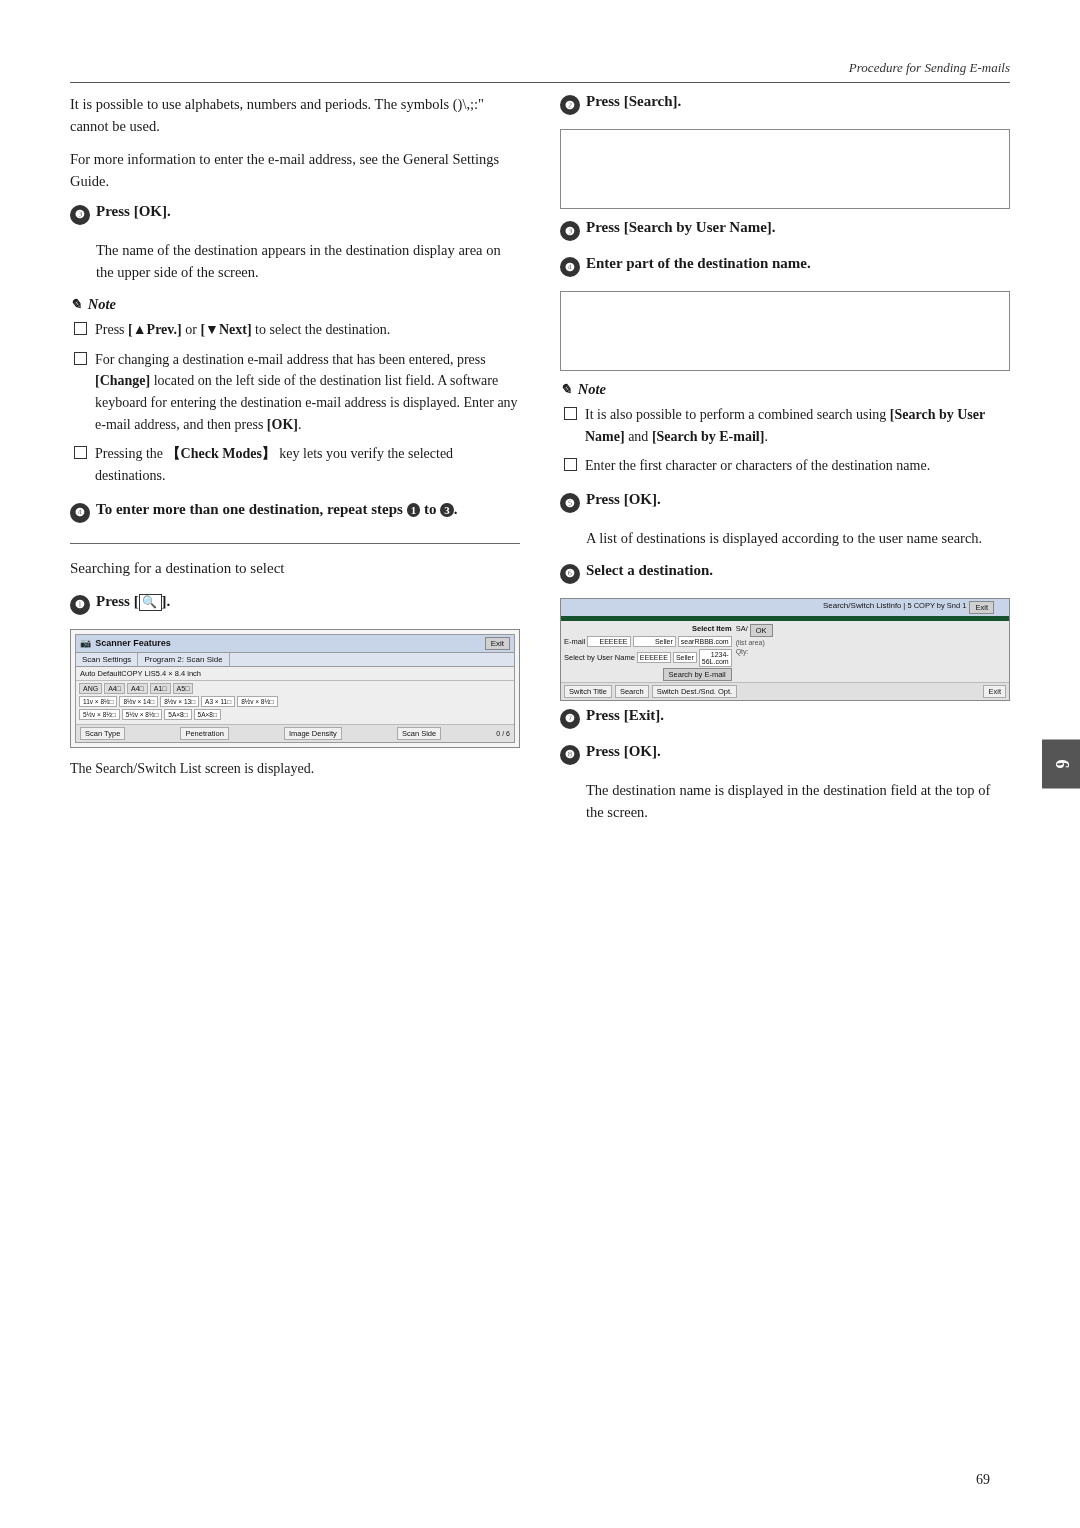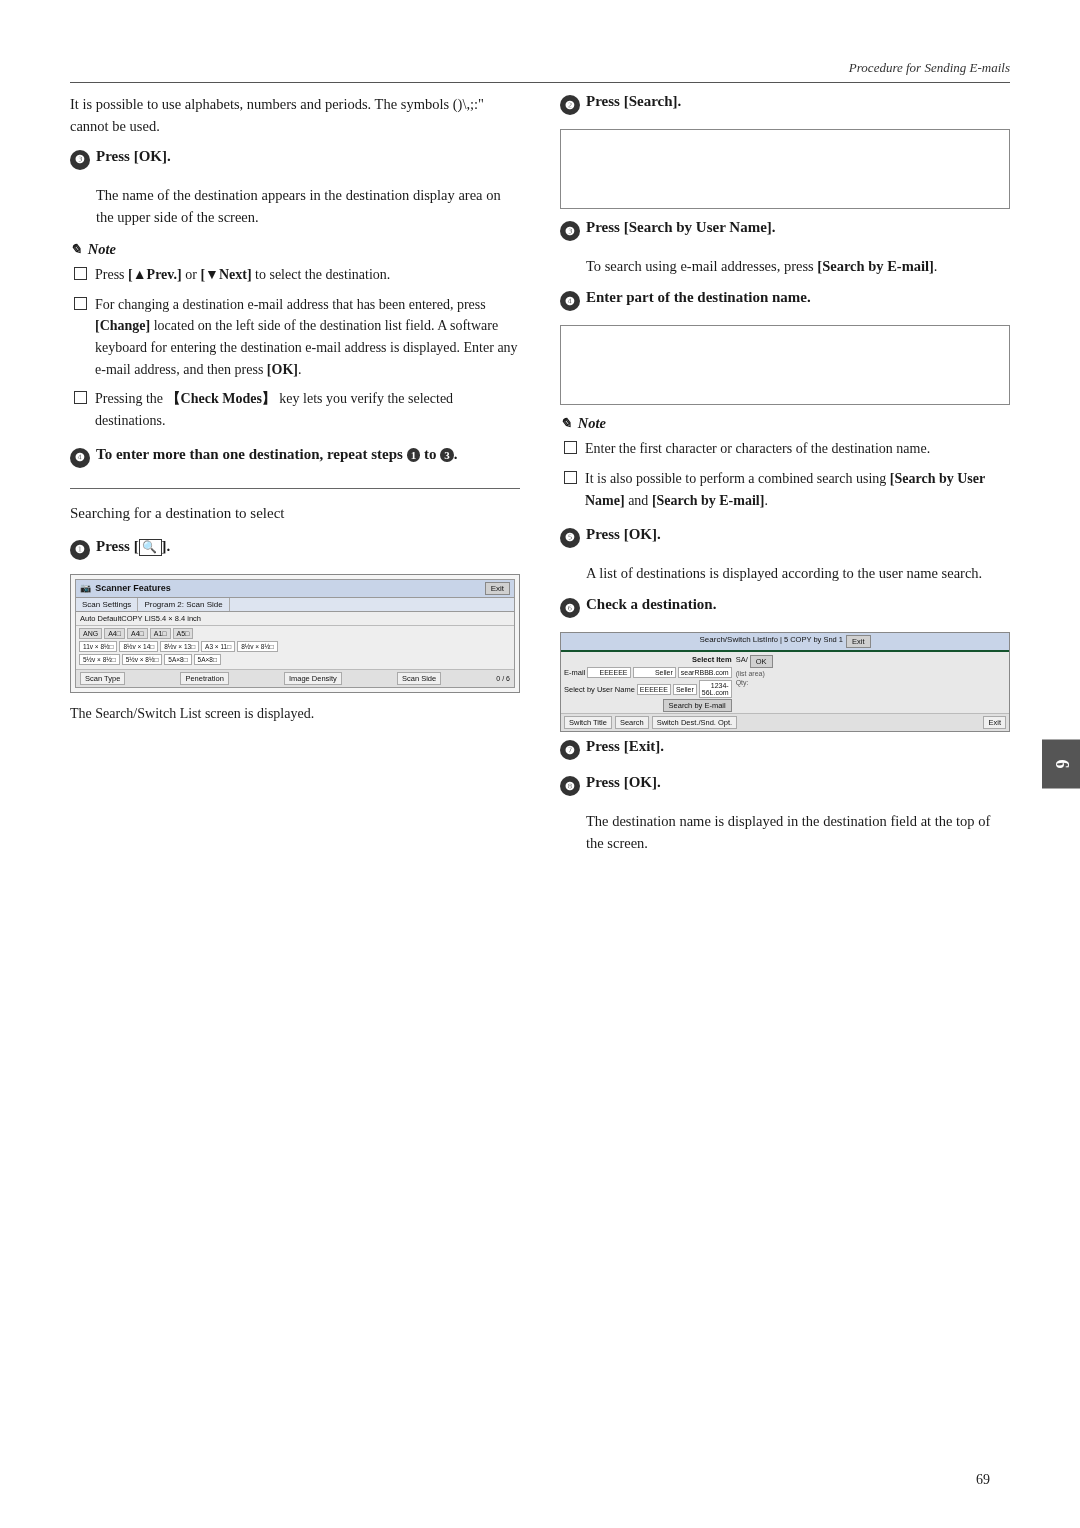--- a/index.html
+++ b/index.html
@@ -243,24 +243,24 @@
       background: #e8e8e8;
       font-family: Arial, sans-serif;
       font-size: 8px;
       color: #111;
       width: 100%;
       margin: 6px 0;
     }
 
     .sl-top-bar {
       background: #c8d4e8;
-      padding: 2px 6px;
-      display: flex;
-      justify-content: center;
-      border-bottom: 2px solid #14532d;
+      padding: 2px 15px;
+      display: flex;
+      justify-content: flex-end;
+      border-bottom: 5px solid #14532d;
       font-size: 8px;
     }
 
     .sl-btn {
       background: #d0d0d0;
       border: 1px solid #888;
       padding: 1px 5px;
       font-size: 7.5px;
     }
 
@@ -347,20 +347,21 @@
     <span class="page-header-title">Procedure for Sending E-mails</span>
   </div>
 
   <div class="section-tab">6</div>
 
   <div class="main-content">
 
     <div class="left-col">
 
       <p>It is possible to use alphabets, numbers and periods. The symbols ()\,;:" cannot be used.</p>
+      <p>For more information to enter the e-mail address, see the General Settings Guide.</p>
 
       <div class="step">
         <span class="step-circle">❸</span>
         <span class="step-label"><b>Press [OK].</b></span>
       </div>
       <div class="step-body">The name of the destination appears in the destination display area on the upper side of the screen.</div>
 
       <div class="note-block">
         <div class="note-title">
           <span class="note-icon">✎</span>
@@ -456,55 +457,52 @@
         <span class="step-circle">❷</span>
         <span class="step-label"><b>Press [Search].</b></span>
       </div>
 
       <div class="display-box"></div>
 
       <div class="step">
         <span class="step-circle">❸</span>
         <span class="step-label"><b>Press [Search by User Name].</b></span>
       </div>
-      <div class="step-body">
-        To search using e-mail addresses, press <b>[Search by E-mail]</b>.
-      </div>
 
       <div class="step">
         <span class="step-circle">❹</span>
         <span class="step-label"><b>Enter part of the destination name.</b></span>
       </div>
 
       <div class="display-box"></div>
 
       <div class="note-block">
         <div class="note-title">
           <span class="note-icon">✎</span>
           <span>Note</span>
         </div>
         <div class="note-item">
           <div class="note-checkbox"></div>
-          <span>Enter the first character or characters of the destination name.</span>
+          <span>It is also possible to perform a combined search using <b>[Search by User Name]</b> and <b>[Search by E-mail]</b>.</span>
         </div>
         <div class="note-item">
           <div class="note-checkbox"></div>
-          <span>It is also possible to perform a combined search using <b>[Search by User Name]</b> and <b>[Search by E-mail]</b>.</span>
+          <span>Enter the first character or characters of the destination name.</span>
         </div>
       </div>
 
       <div class="step">
         <span class="step-circle">❺</span>
         <span class="step-label"><b>Press [OK].</b></span>
       </div>
       <div class="step-body">A list of destinations is displayed according to the user name search.</div>
 
       <div class="step">
         <span class="step-circle">❻</span>
-        <span class="step-label"><b>Check a destination.</b></span>
+        <span class="step-label"><b>Select a destination.</b></span>
       </div>
 
       <div class="search-list-mockup">
         <div class="sl-top-bar">
           <span>Search/Switch List</span>
           <div style="display:flex;gap:3px;">
             <span style="font-size:7.5px;">Info | 5 COPY by Snd 1</span>
             <span class="sl-btn">Exit</span>
           </div>
         </div>

